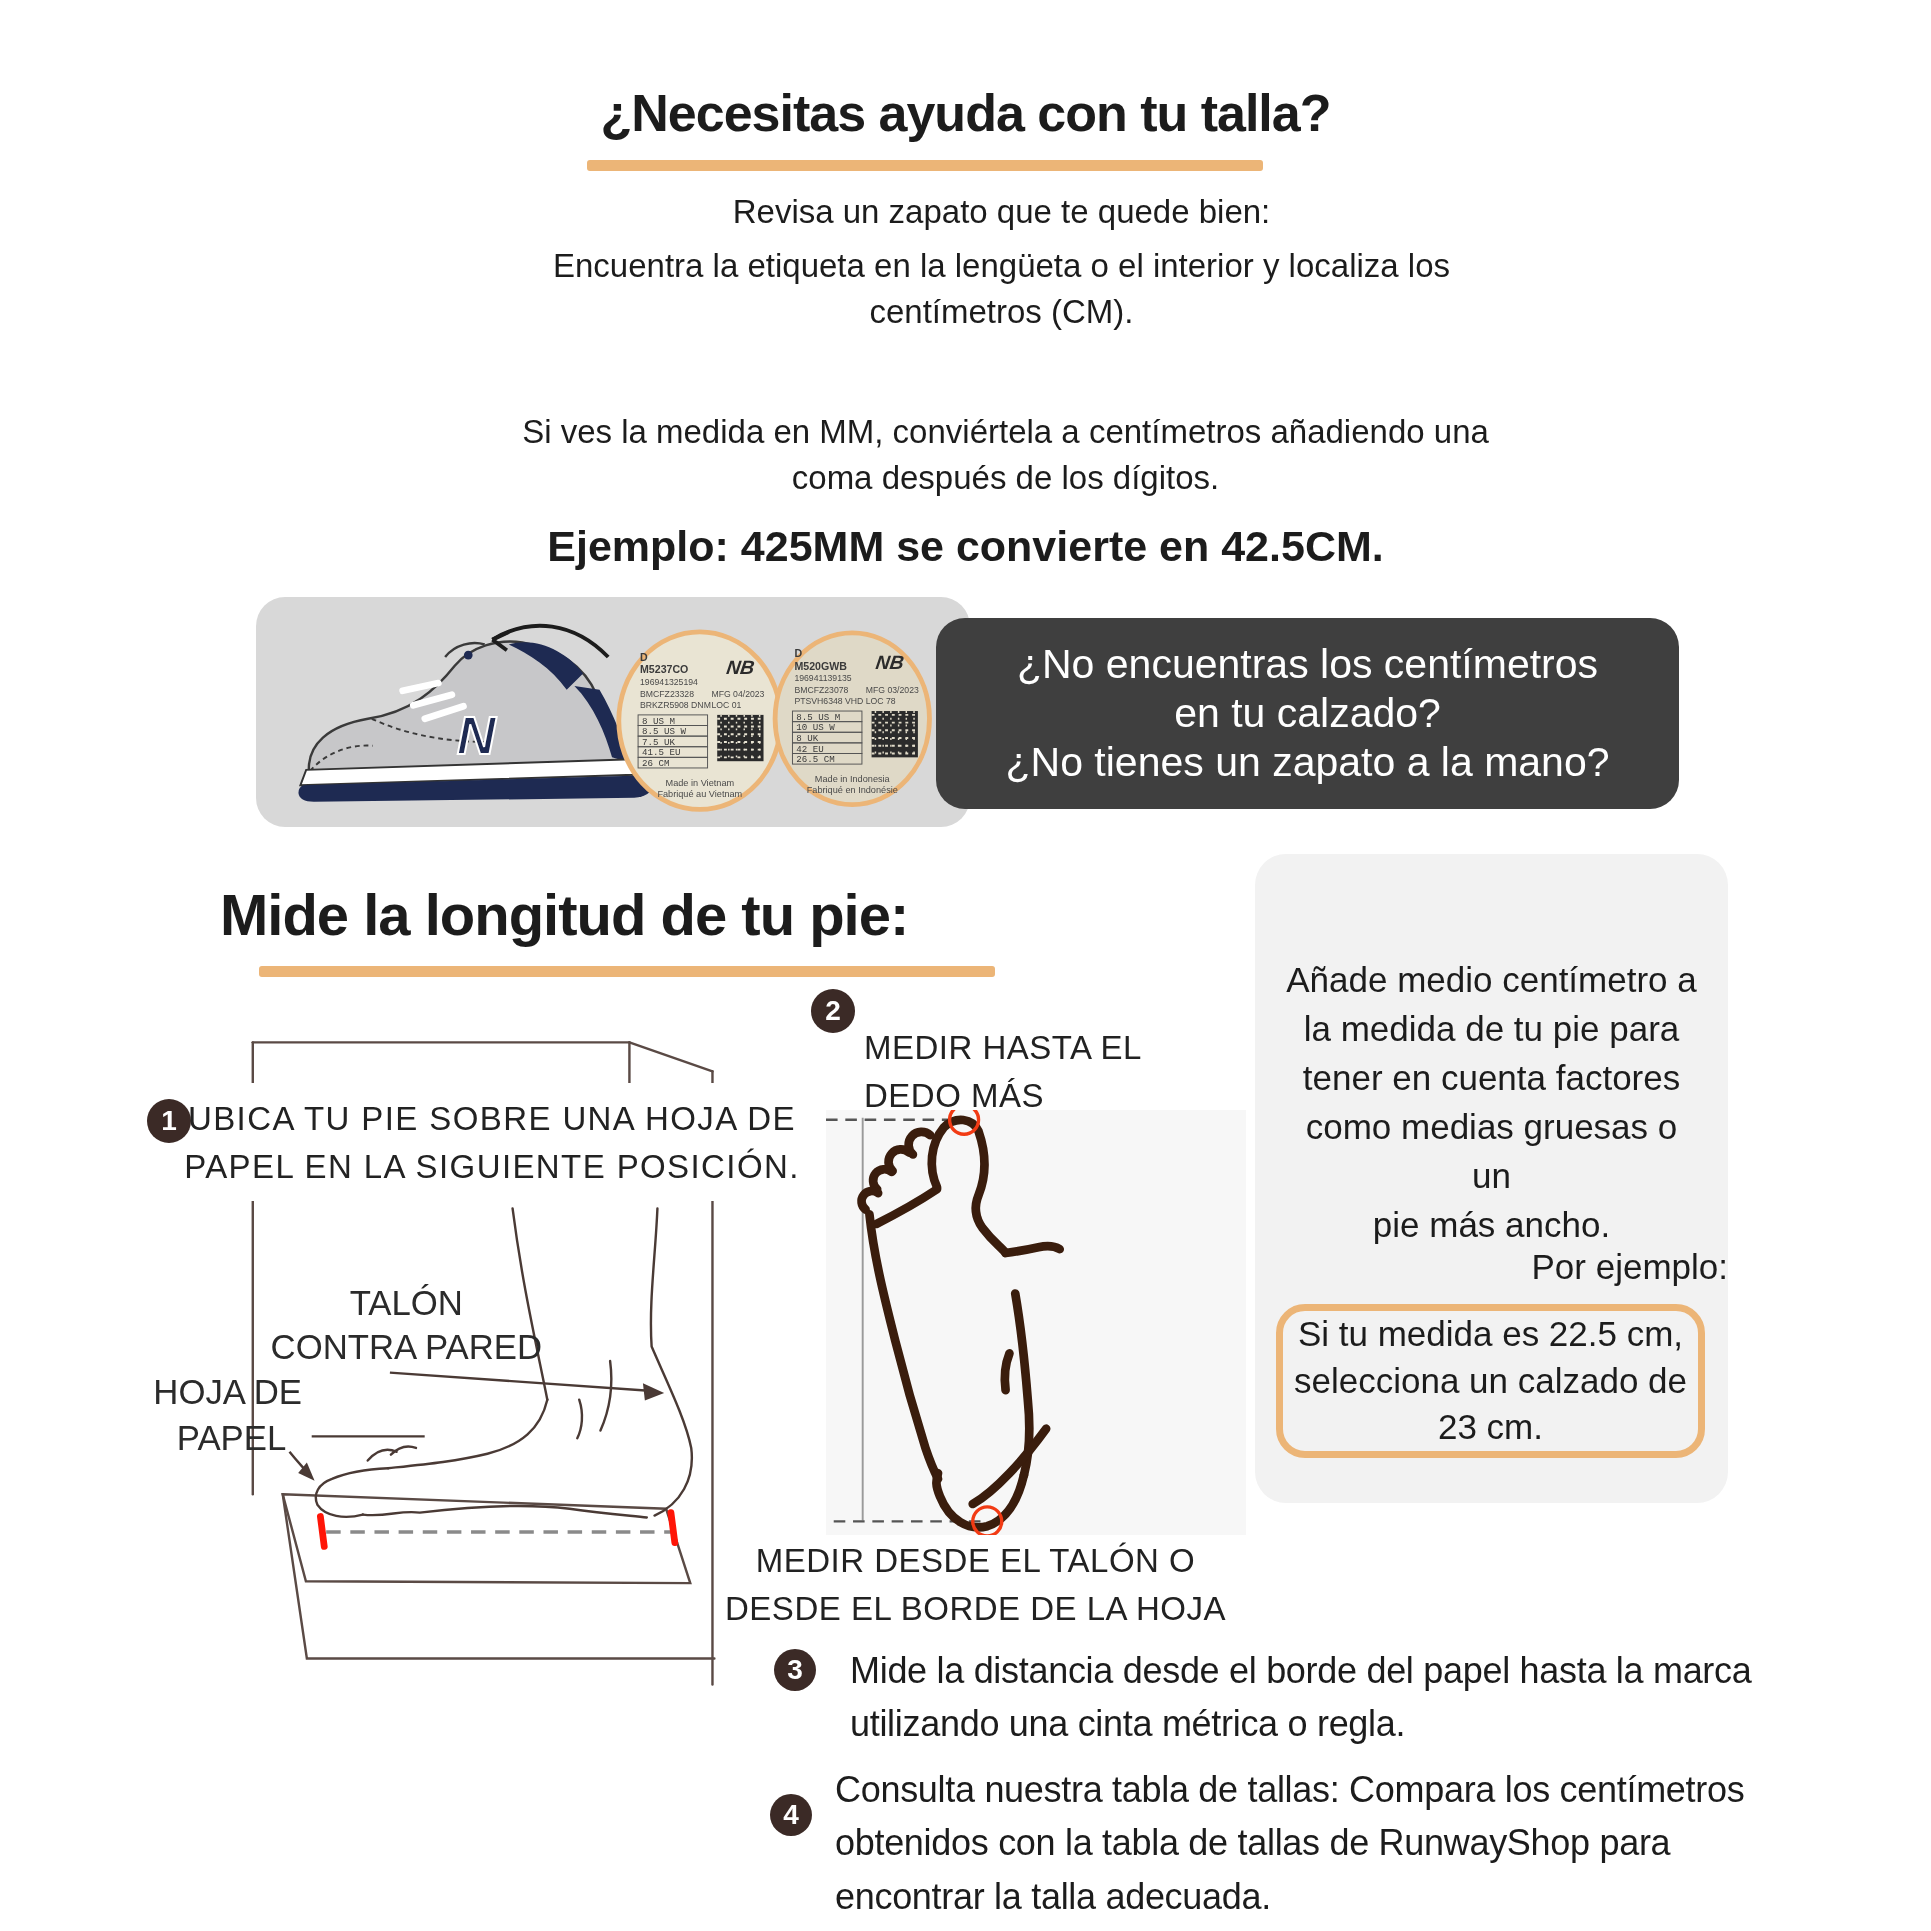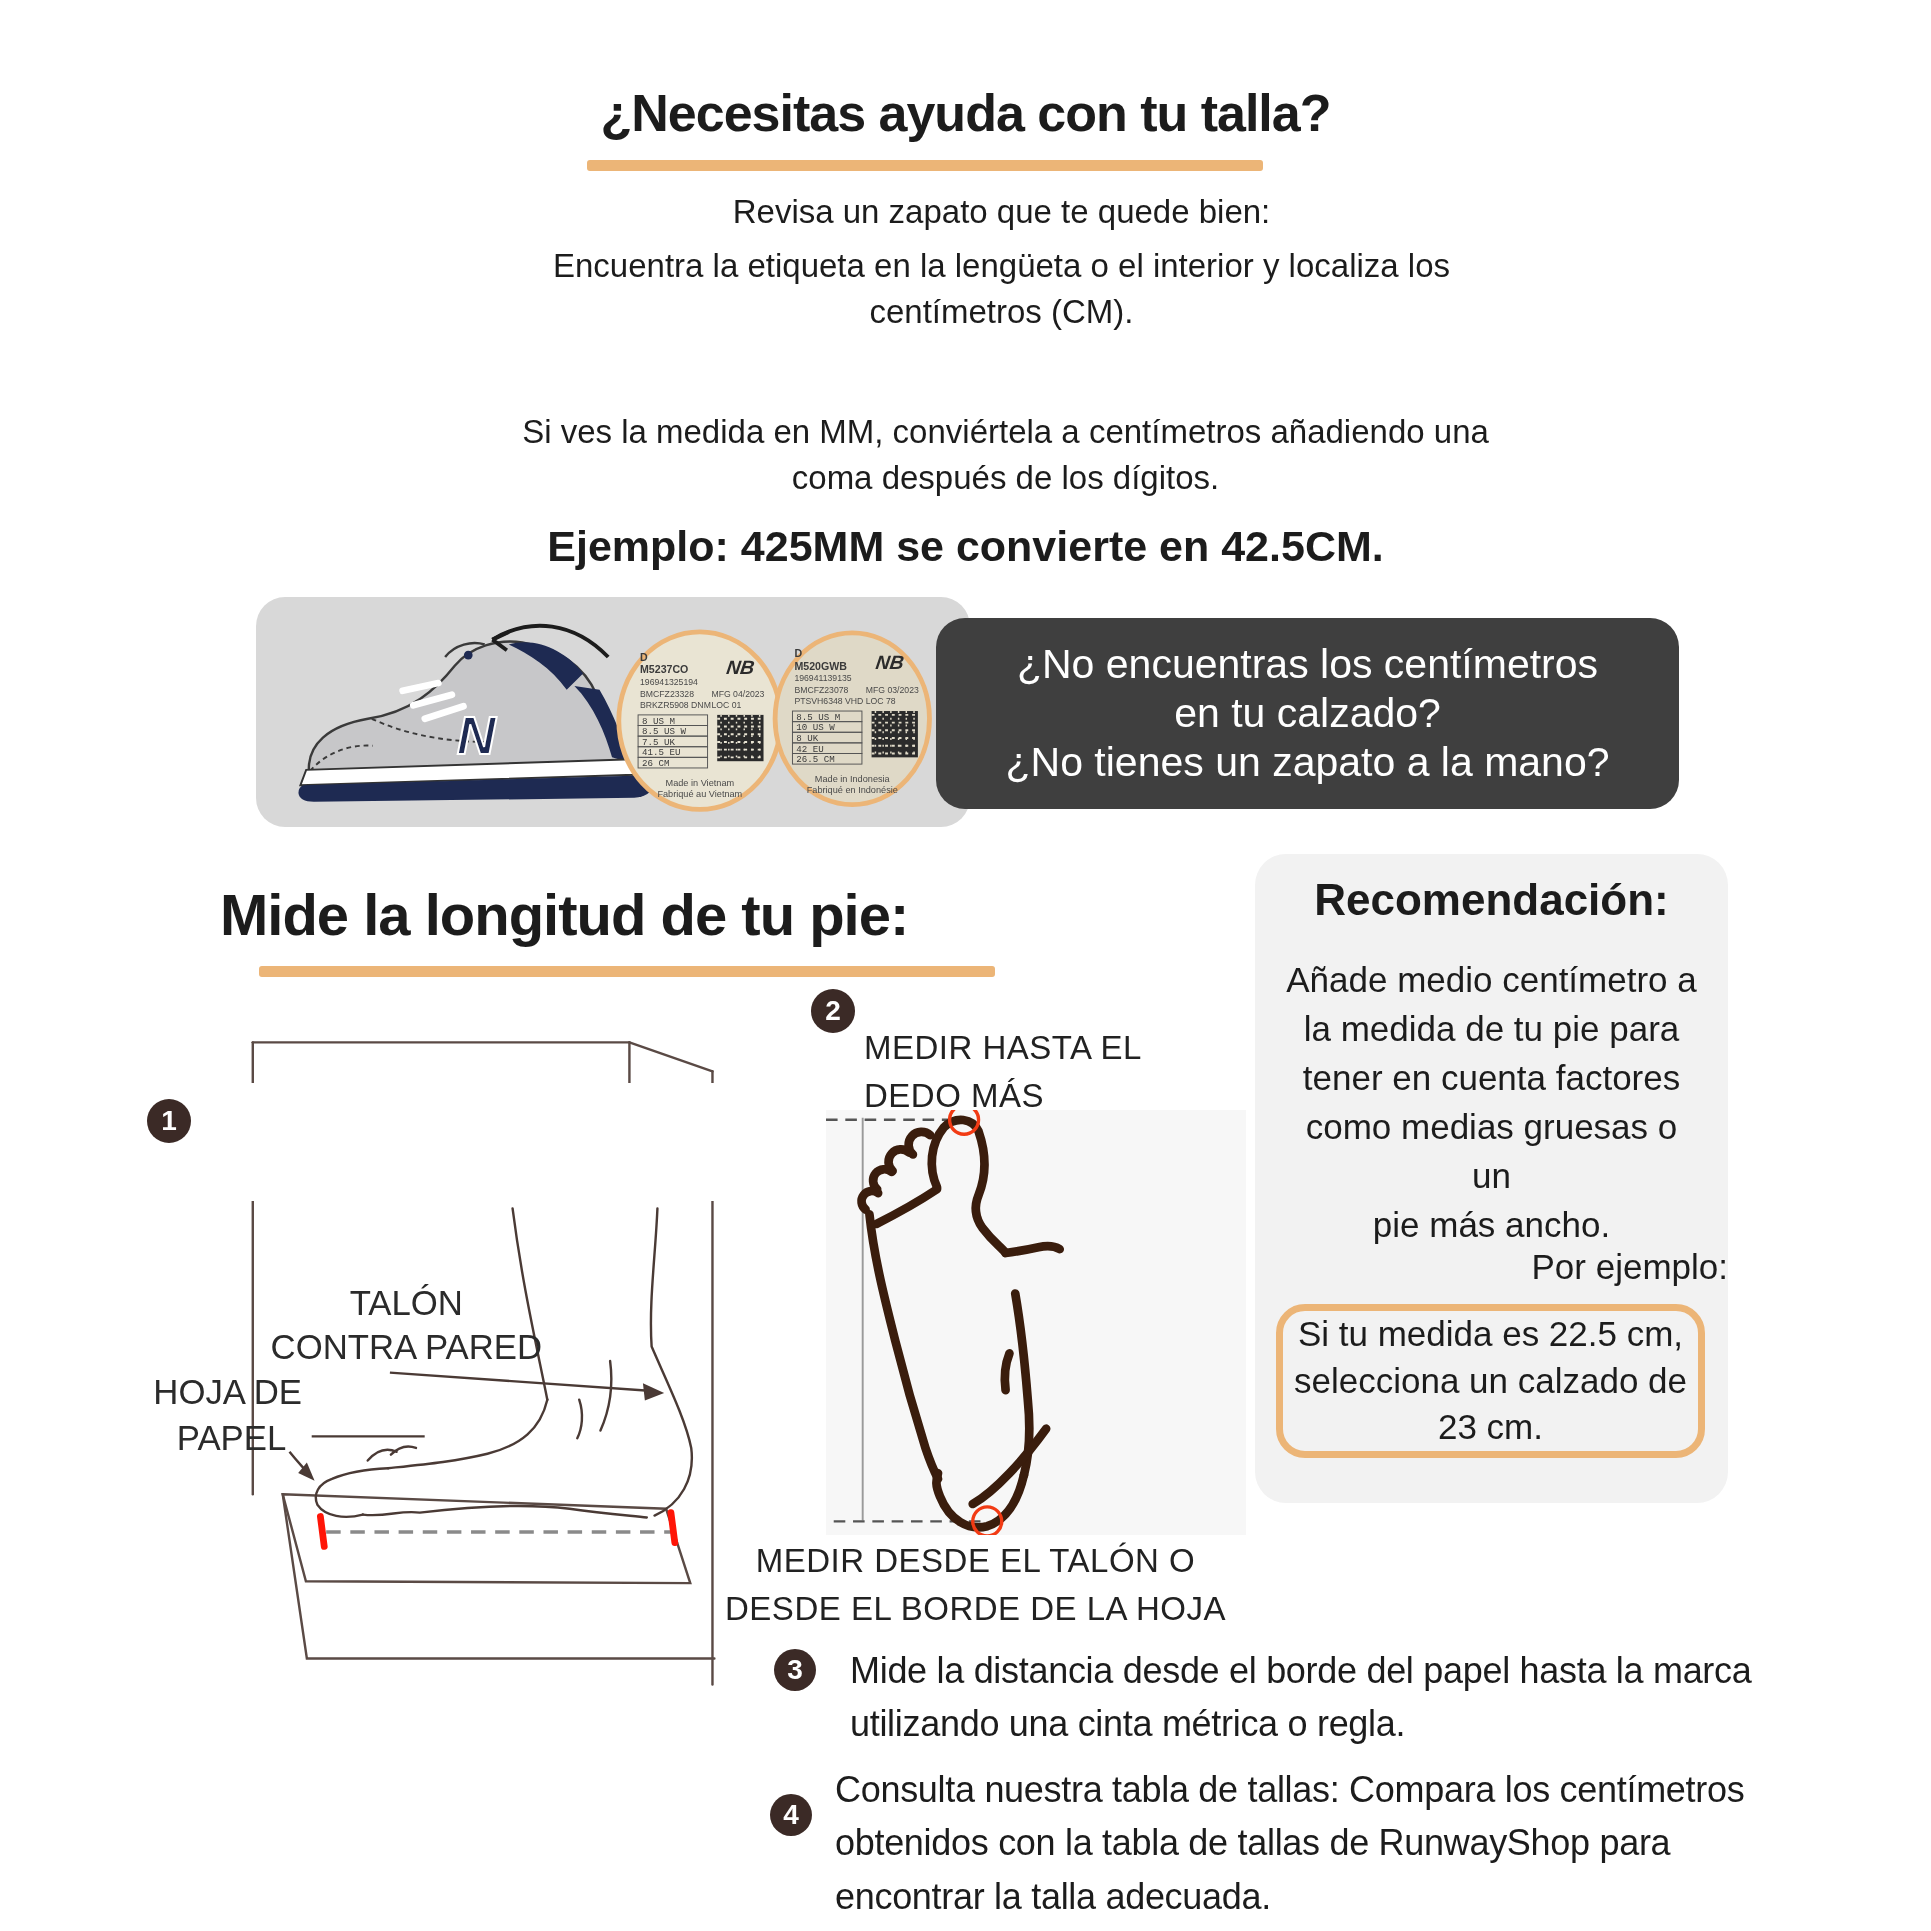--- a/index.html
+++ b/index.html
@@ -130,21 +130,20 @@
   </div>
 
   <div class="abs callout pre" style="left:936px;top:618px;width:743px;height:191px;">¿No encuentras los centímetros
 en tu calzado?
 ¿No tienes un zapato a la mano?</div>
 
   <div class="abs sec-title" style="left:220px;top:881px;">Mide la longitud de tu pie:</div>
   <div class="abs rule" style="left:259px;top:966px;width:736px;height:10.6px;"></div>
 
   <div class="abs recom" style="left:1255px;top:854px;width:473px;height:649px;">
-    <div class="abs center recom-title" style="left:0;top:21px;width:473px;">Recomendación:</div>
     <div class="abs center recom-body pre" style="left:29px;top:101px;width:415px;">Añade medio centímetro a
 la medida de tu pie para
 tener en cuenta factores
 como medias gruesas o un
 pie más ancho.</div>
     <div class="abs center recom-body" style="left:0;top:388px;width:473px;text-align:right;">Por ejemplo:</div>
     <div class="abs orange-box pre" style="left:21px;top:450px;width:415px;height:140px;">Si tu medida es 22.5 cm,
 selecciona un calzado de
 23 cm.</div>
   </div>
@@ -184,20 +183,22 @@
     <text x="130" y="442" font-size="36" text-anchor="middle" fill="#2b2b2b">PAPEL</text>
     <g>
       <path d="M213,428 H330" stroke="#4a3a35" stroke-width="2.5" fill="none"></path>
       <path d="M190,444 C198,454 203,459 209,466" stroke="#4a3a35" stroke-width="2.5" fill="none"></path>
       <polygon points="216,474 199,466 208,455" fill="#4a3a35"></polygon>
     </g>
   </svg>
 
   <div class="abs white-label" style="left:140px;top:1083px;width:666px;height:118px;"></div>
   <div class="abs badge" style="left:147px;top:1099px;width:44px;height:44px;">1</div>
+  <div class="abs center step-caps pre" style="left:183px;top:1095px;width:618px;">UBICA TU PIE SOBRE UNA HOJA DE
+PAPEL EN LA SIGUIENTE POSICIÓN.</div>
 
   <div class="abs white-label" style="left:819px;top:991px;width:334px;height:112px;"></div>
   <div class="abs badge" style="left:811px;top:989px;width:44px;height:44px;">2</div>
   <div class="abs step-caps pre" style="left:864px;top:1000px;width:290px;letter-spacing:0.5px;margin-top:24px;">MEDIR HASTA EL
 DEDO MÁS LARGO</div>
 
   <div class="abs foot-panel" style="left:826px;top:1110px;width:420px;height:425px;">
     <svg width="420" height="425" viewBox="0 0 435 440">
       <path d="M38,8 V425" stroke="#9a9a9a" stroke-width="2"></path>
       <path d="M0,10 H140" stroke="#555" stroke-width="2.5" stroke-dasharray="12 8"></path>

